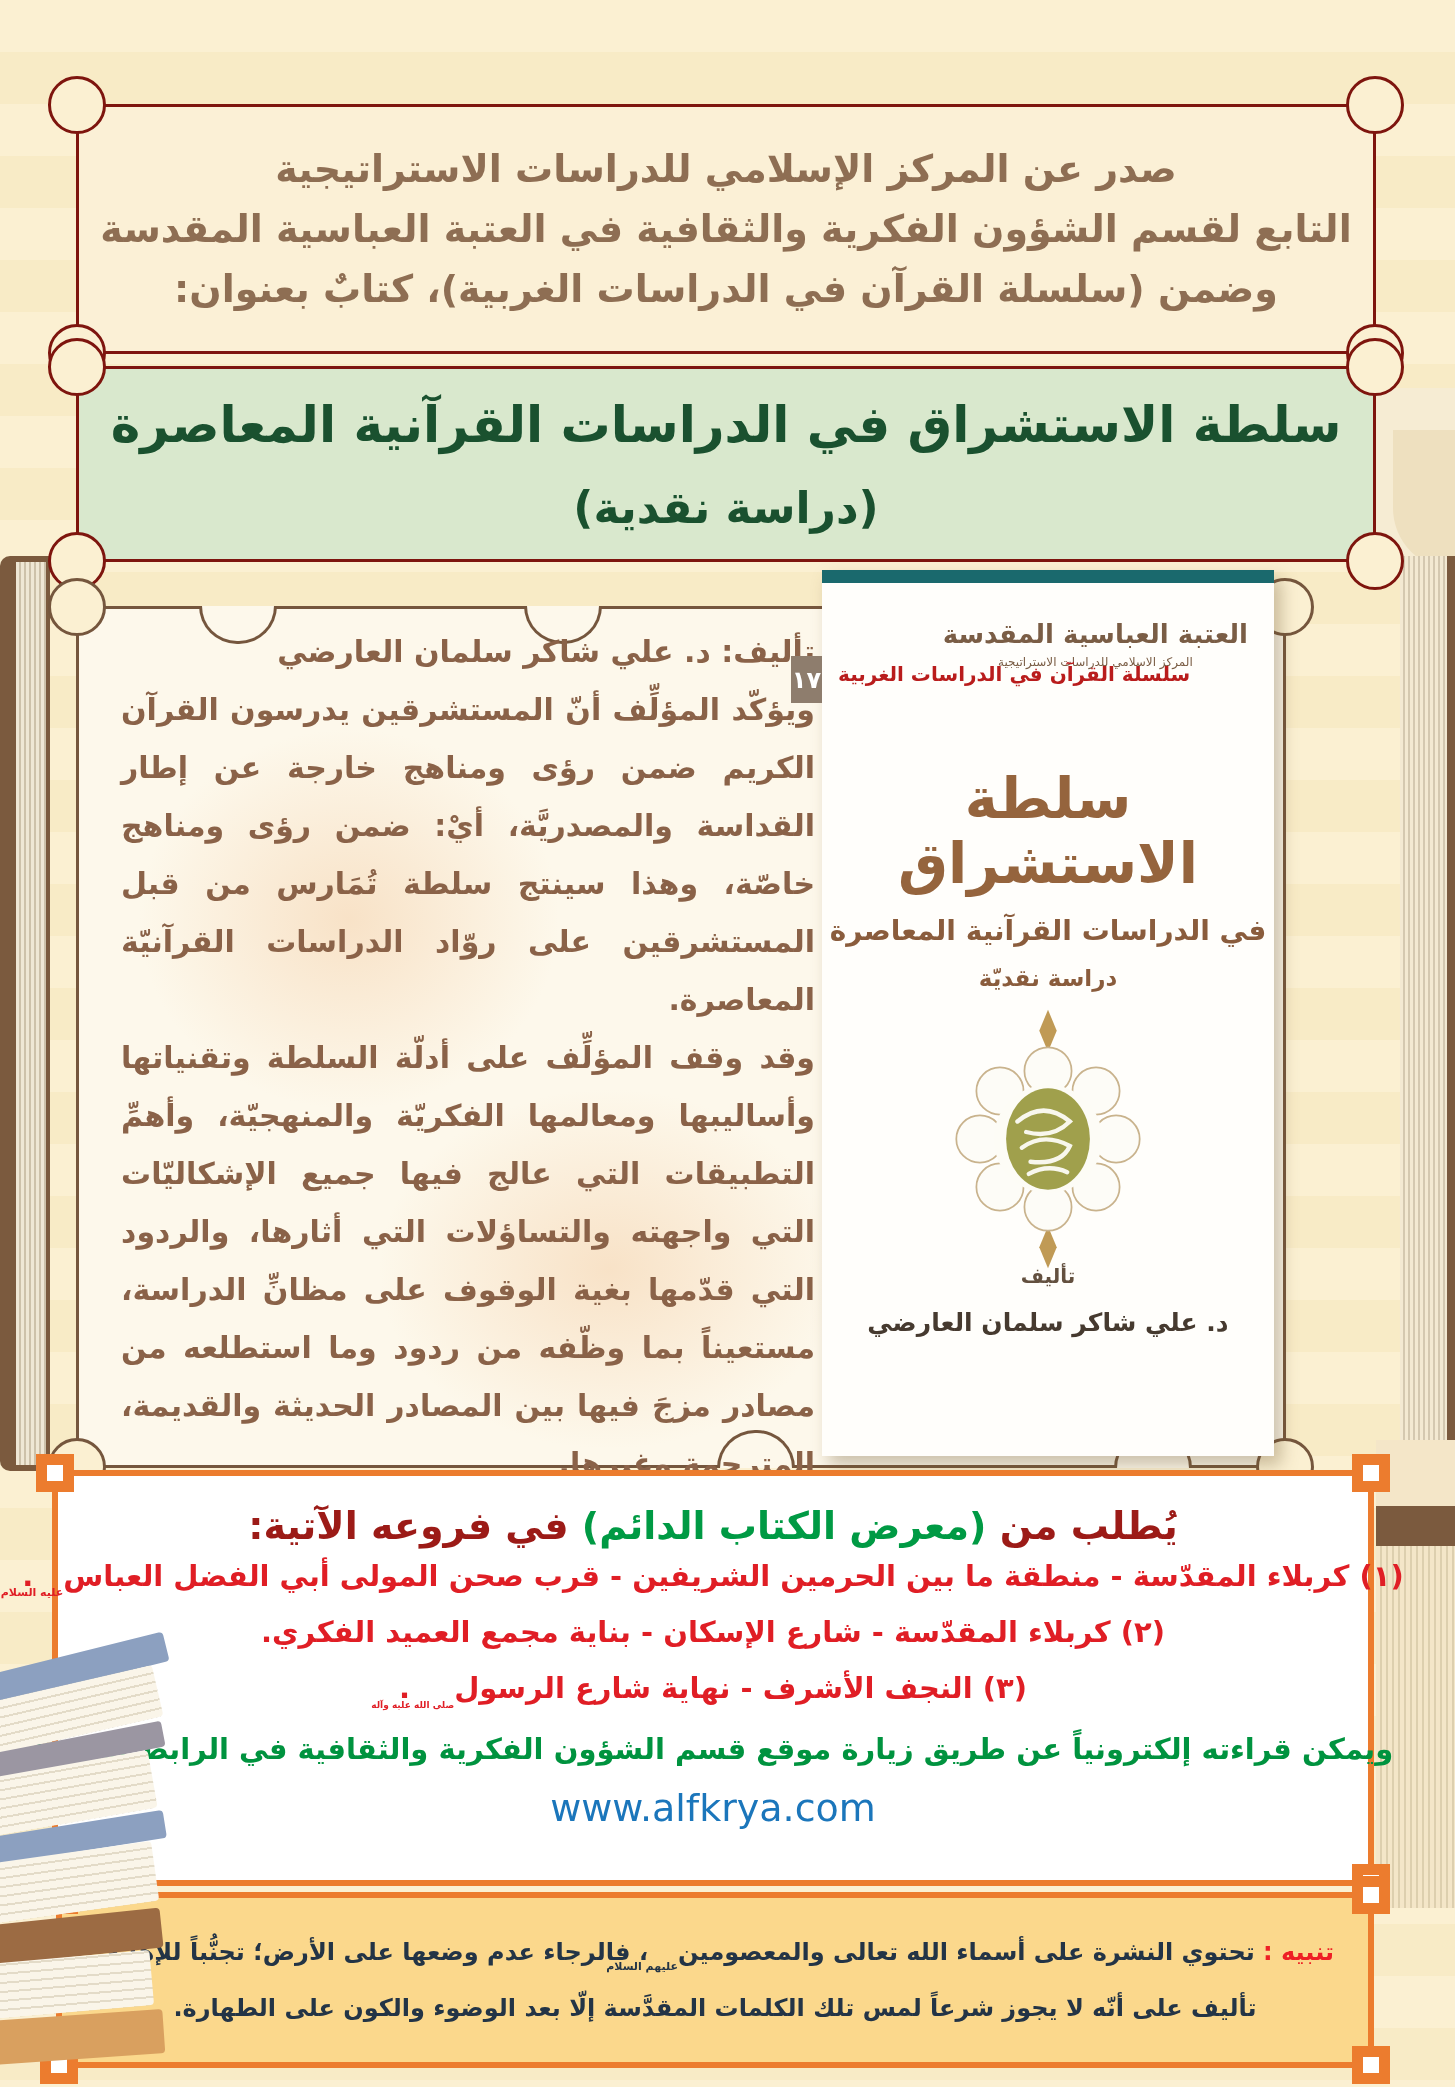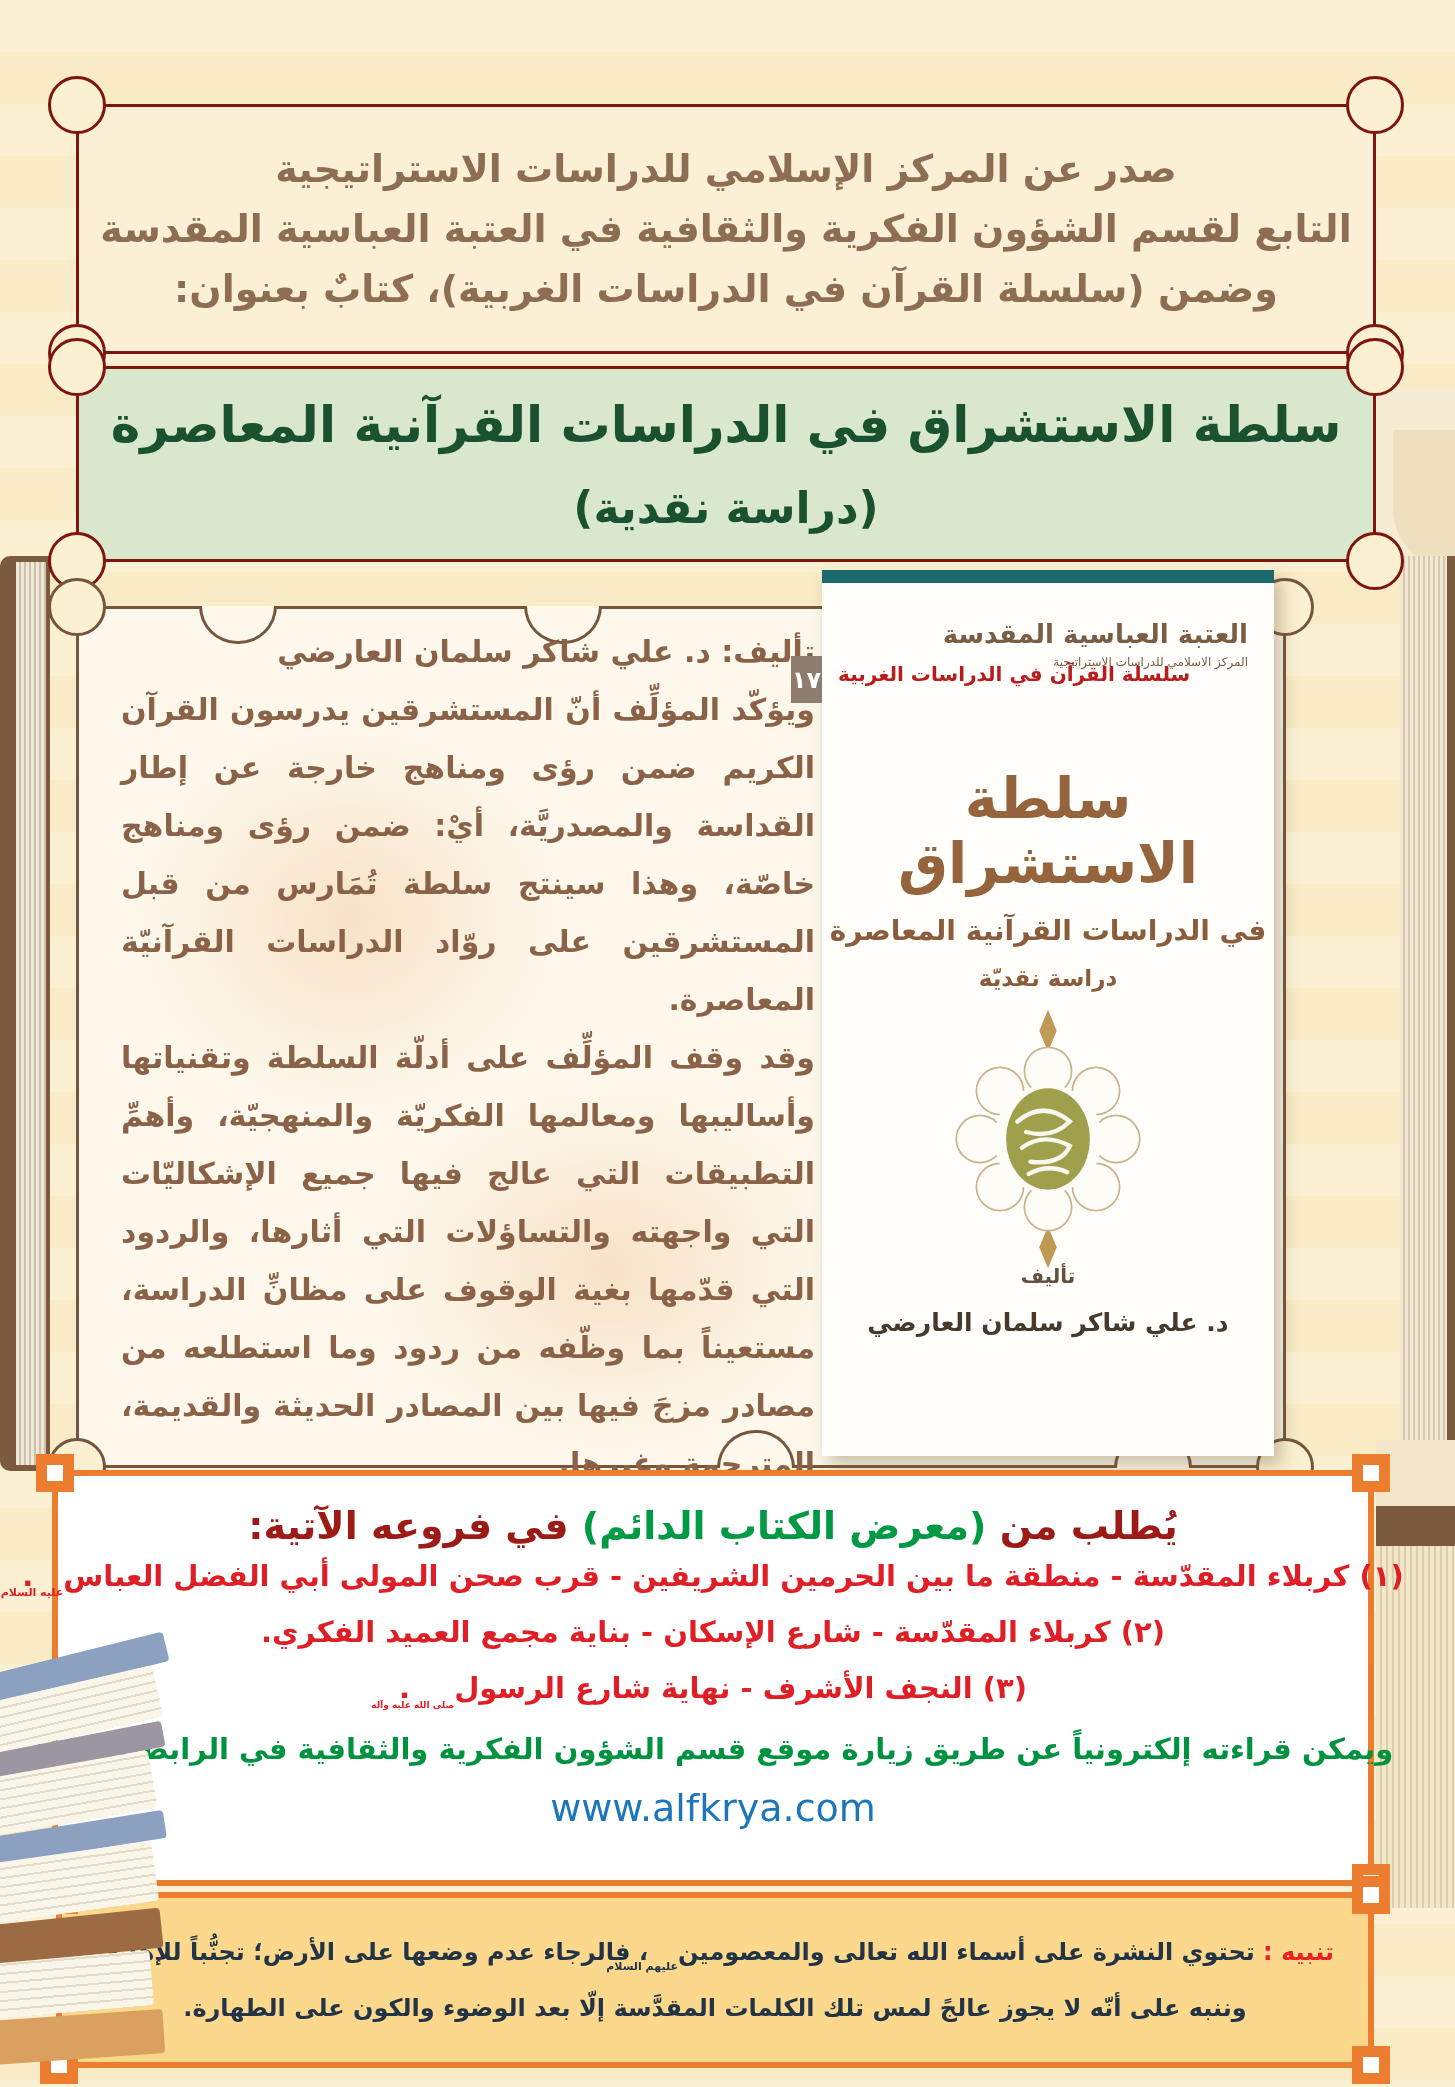--- a/index.html
+++ b/index.html
@@ -83,21 +83,21 @@
     text-align:justify; }
   .desc .byline { text-align:right; }
 
   
   .book-cover { position:absolute; left:822px; top:570px; width:452px; height:886px;
     background:#fffefb; z-index:4; box-shadow:7px 9px 16px rgba(110,85,50,.35); }
   .cover-teal { position:absolute; top:0; left:0; right:0; height:13px; background:#1a696d; }
   .cover-tab { position:absolute; left:-31px; top:86px; width:31px; height:47px;
     background:#8e7d6d; color:#fff; font-size:24px; font-weight:700;
     display:flex; align-items:center; justify-content:center; }
-  .cover-brand { position:absolute; right:26px; top:48px; color:#7a5d45; }
+  .cover-brand { position:absolute; right:26px; top:48px; text-align:center; color:#7a5d45; }
   .cover-brand .l1 { font-size:26px; font-weight:700; line-height:1.25; }
   .cover-brand .l2 { font-size:12px; margin-top:4px; }
   .cover-series { position:absolute; left:16px; top:92px; color:#b91c1c;
     font-size:20px; font-weight:700; white-space:nowrap; }
   .cover-title-block { position:absolute; top:196px; left:0; right:0; text-align:center; }
   .cover-title { color:#95643d; font-size:56px; font-weight:700; }
   .cover-subtitle { color:#8a5c3c; font-size:28px; font-weight:700; margin-top:18px; }
   .cover-note { color:#8a5c3c; font-size:23px; font-weight:700; margin-top:18px; }
   .cover-medallion { position:absolute; top:438px; left:50%; transform:translateX(-50%); }
   .cover-author { position:absolute; top:694px; left:0; right:0; text-align:center; }
@@ -247,21 +247,21 @@
   </div>
 
   <div class="notice-box">
     <div class="knot tl"></div>
     <div class="knot tr"></div>
     <div class="knot bl"></div>
     <div class="knot br"></div>
     <div class="notice-line">
       <span class="red">تنبيه : </span><span>تحتوي النشرة على أسماء الله تعالى والمعصومين</span><span class="hon">عليهم السلام</span><span>، فالرجاء عدم وضعها على الأرض؛ تجنُّباً للإهانة.</span>
     </div>
-    <div class="notice-line">وننبه على أنّه لا يجوز عالجً لمس تلك الكلمات المقدَّسة إلّا بعد الوضوء والكون على الطهارة.</div>
+    <div class="notice-line">تأليف على أنّه لا يجوز شرعاً لمس تلك الكلمات المقدَّسة إلّا بعد الوضوء والكون على الطهارة.</div>
   </div>
 
   <div class="book-stack">
     <div class="bs-c1"></div>
     <div class="bs-p1"></div>
     <div class="bs-c2"></div>
     <div class="bs-p2"></div>
     <div class="bs-c3"></div>
     <div class="bs-p3"></div>
     <div class="bs-c4"></div>

